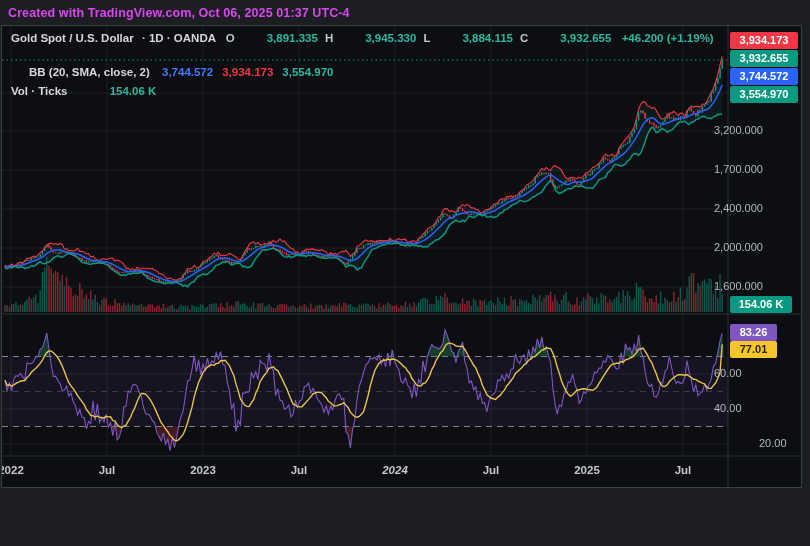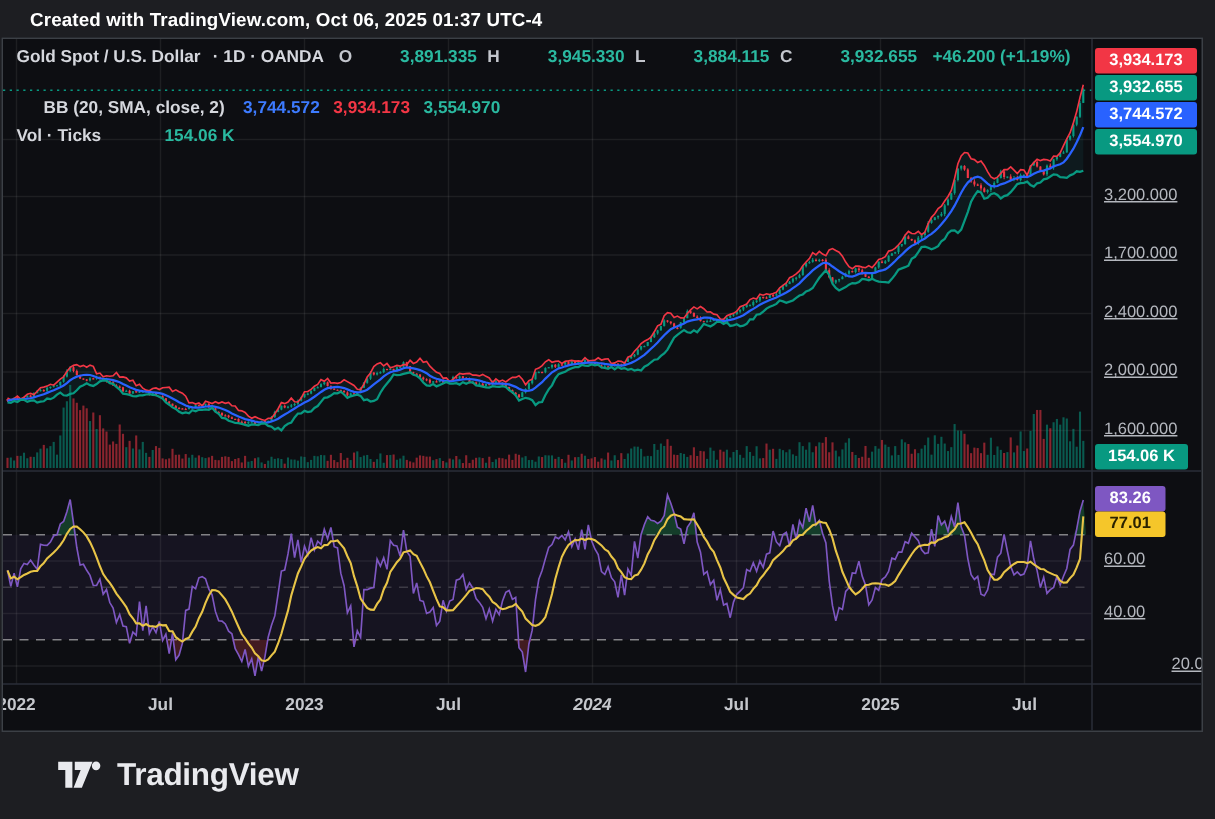--- a/index.html
+++ b/index.html
@@ -1,29 +1,29 @@
 <!DOCTYPE html>
 <html><head>
 <meta charset="utf-8">
 <style>
   html,body{margin:0;padding:0;background:#1d1e22;}
   #page{position:relative;width:810px;height:546px;background:#1d1e22;overflow:hidden;
         font-family:"Liberation Sans",sans-serif;}
   #topbar{position:absolute;left:0;top:0;width:810px;height:25px;display:flex;align-items:center;}
-  #topbar .t{color:#ffffff;font-size:12.5px;font-weight:700;margin-left:20px;letter-spacing:.1px;}
+  #topbar .t{color:#d946ef;font-size:12.5px;font-weight:700;margin-left:8px;letter-spacing:.1px;}
   #widget{position:absolute;left:1px;top:25px;width:799px;height:461px;background:#0d0e12;
           border:1px solid #3c4046;box-sizing:content-box;overflow:hidden;}
   #chart-svg{position:absolute;left:0;top:0;z-index:1;}
   .lrow{position:absolute;left:9px;z-index:3;font-size:11.5px;font-weight:600;white-space:nowrap;color:#d5d7dd;}
   .lk{color:#c3c6cd;margin-left:7px;}
   .lv{color:#2ab9a0;padding-left:32px;}
   .lm{margin-left:5px;color:#d5d7dd;}
   .chg{color:#2ab9a0;margin-left:7px;}
   .tick{position:absolute;color:#b4b7be;font-size:11px;font-weight:500;z-index:2;}
-  .pticks{left:734px;text-decoration:underline;}
+  .pticks{left:712px;}
   .axlabel{position:absolute;left:728px;width:68px;height:17px;line-height:17px;text-align:center;
            font-size:11px;font-weight:700;border-radius:2px;z-index:4;color:#fff;}
   .ttick{position:absolute;width:44px;text-align:center;top:438px;color:#c5c7cc;font-size:11.5px;font-weight:600;z-index:2;}
   #footer{position:absolute;left:0;top:487px;width:810px;height:59px;display:flex;align-items:center;}
   #footer .brand{color:#e9eaee;font-size:21px;font-weight:800;margin-left:10px;letter-spacing:-0.2px;}
   #logo{margin-left:38px;display:flex;align-items:center;}
 </style>
 </head>
 <body>
 
@@ -1086,24 +1086,14 @@
       <div class="ttick" style="left: 659px;">Jul</div>
       <div class="axlabel" style="top: 6px; background: rgb(242, 54, 69); color: rgb(255, 255, 255); width: 68px;">3,934.173</div>
       <div class="axlabel" style="top: 24px; background: rgb(8, 153, 129); color: rgb(255, 255, 255); width: 68px;">3,932.655</div>
       <div class="axlabel" style="top: 42px; background: rgb(41, 98, 255); color: rgb(255, 255, 255); width: 68px;">3,744.572</div>
       <div class="axlabel" style="top: 60px; background: rgb(8, 153, 129); color: rgb(255, 255, 255); width: 68px;">3,554.970</div>
       <div class="axlabel" style="top: 270px; background: rgb(8, 153, 129); color: rgb(255, 255, 255); width: 62px;">154.06 K</div>
       <div class="axlabel" style="top: 298px; background: rgb(126, 87, 194); color: rgb(255, 255, 255); width: 47px;">83.26</div>
       <div class="axlabel" style="top: 315px; background: rgb(245, 198, 42); color: rgb(42, 34, 0); width: 47px;">77.01</div>
     </div>
 
-  <div id="footer">
-    <span id="logo">
-      <svg width="30" height="25" viewBox="0 0 38 28">
-        <polygon points="1,3 13,3 13,25 7,25 7,10 1,10" fill="#e9eaee"></polygon>
-        <polygon points="15,3 30,3 21,25 14,25 20,10 15,10" fill="#e9eaee"></polygon>
-        <circle cx="33" cy="6.5" r="3.6" fill="#e9eaee"></circle>
-      </svg>
-    </span>
-    <span class="brand">TradingView</span>
-  </div>
 
 </div>
 
 </body></html>

